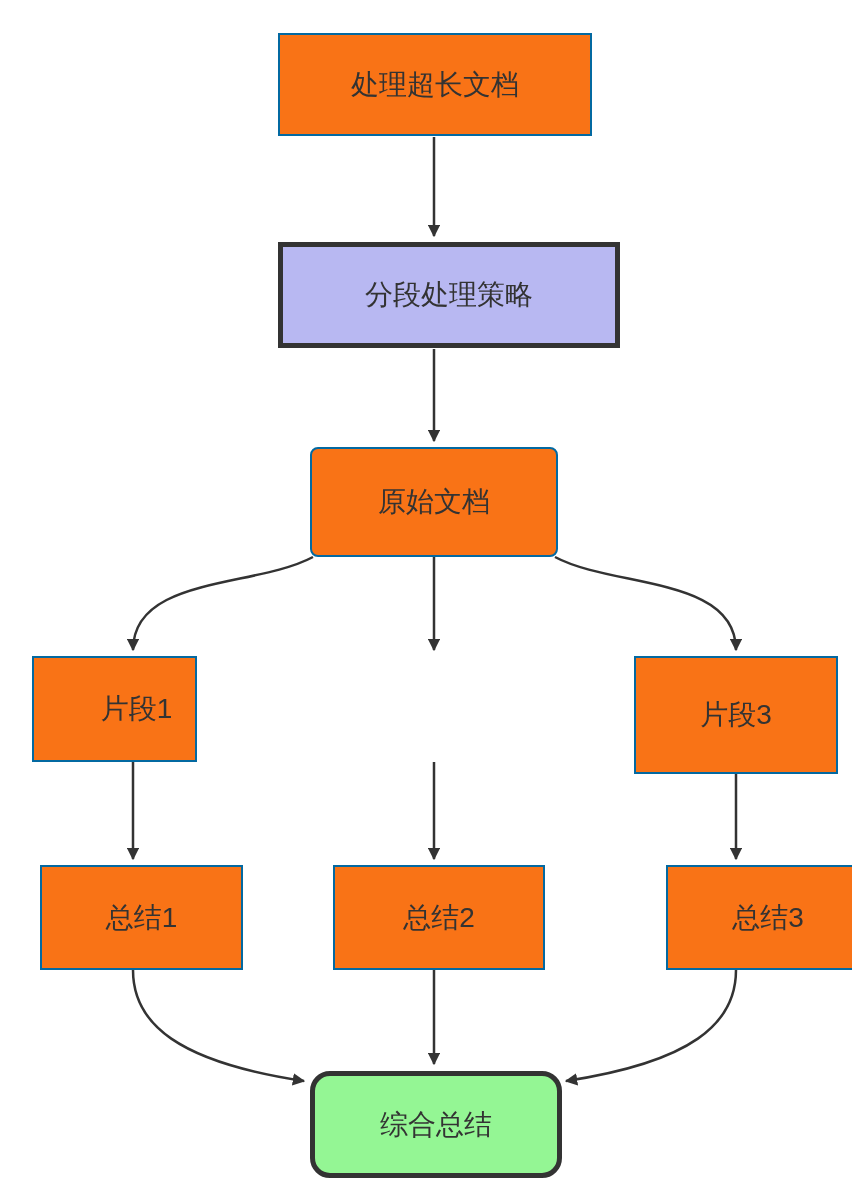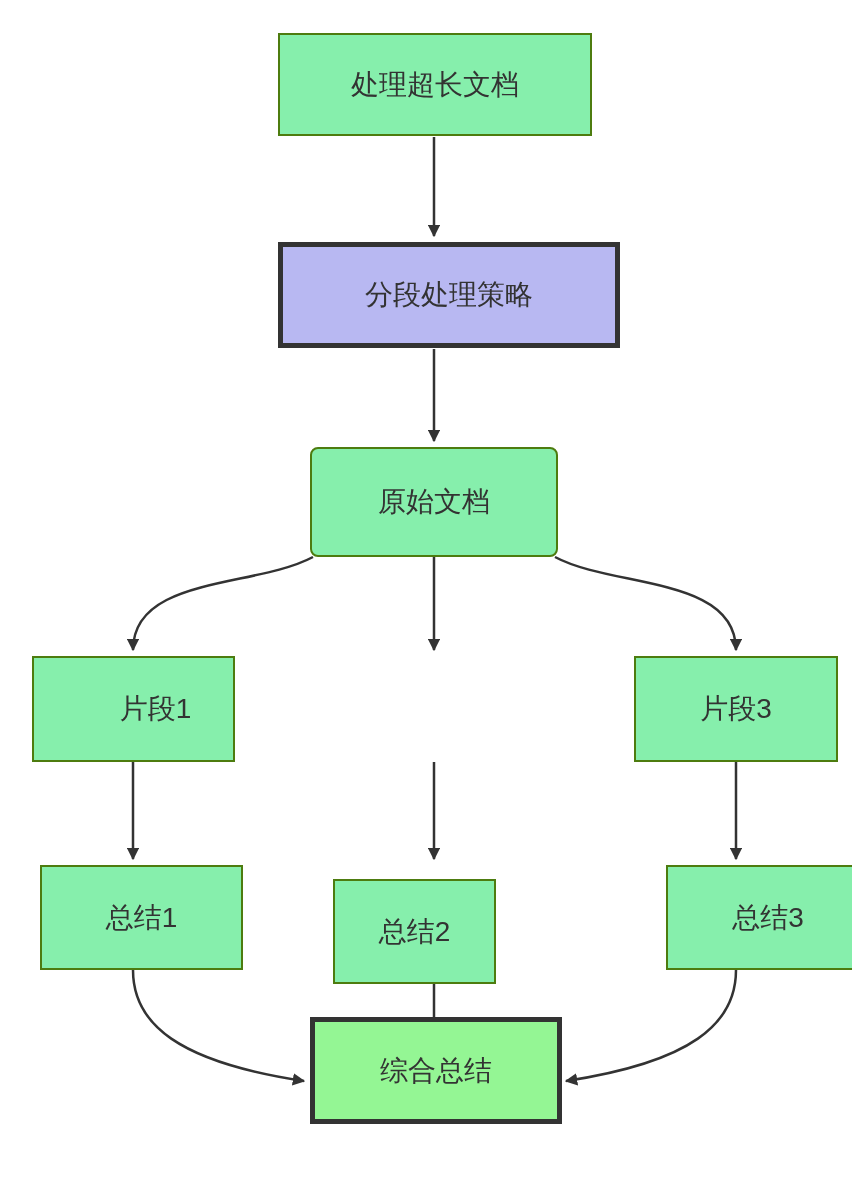--- a/index.html
+++ b/index.html
@@ -24,22 +24,22 @@
     fill: none;
     stroke: #333333;
     stroke-width: 2.5px;
   }
   .node {
     position: absolute;
     box-sizing: border-box;
     display: flex;
     align-items: center;
     justify-content: center;
-    background: #86efac;
-    border: 2px solid #4d7c0f;
+    background: #f97316;
+    border: 2px solid #0369a1;
     color: #333333;
     font-size: 28px;
     line-height: 1.2;
     text-align: center;
     white-space: nowrap;
   }
   .node--strategy {
     background: #B8B8F2;
     border: 5px solid #333333;
   }
@@ -81,38 +81,38 @@
   </div>
 
   <div class="node node--strategy" style="left:278px; top:242px; width:342px; height:106px;">
     <span>分段处理策略</span>
   </div>
 
   <div class="node" style="left:310px; top:447px; width:248px; height:110px;border-radius:8px;">
     <span>原始文档</span>
   </div>
 
-  <div class="node" style="left:32px; top:656px; width:203px; height:106px;padding-left:44px;">
+  <div class="node" style="left:32px; top:656px; width:165px; height:106px;padding-left:44px;">
     <span>片段1</span>
   </div>
 
 
-  <div class="node" style="left:634px; top:656px; width:204px; height:106px;">
+  <div class="node" style="left:634px; top:656px; width:204px; height:118px;">
     <span>片段3</span>
   </div>
 
   <div class="node" style="left:40px; top:865px; width:203px; height:105px;">
     <span>总结1</span>
   </div>
 
-  <div class="node" style="left:333px; top:865px; width:163px; height:105px;margin-top:14px;">
+  <div class="node" style="left:333px; top:865px; width:212px; height:105px;">
     <span>总结2</span>
   </div>
 
   <div class="node" style="left:634px; top:865px; width:204px; height:105px;margin-left:32px;">
     <span>总结3</span>
   </div>
 
-  <div class="node node--final" style="left:310px; top:1017px; width:252px; height:107px;">
+  <div class="node node--final" style="left:310px; top:1071px; width:252px; height:107px;border-radius:20px;">
     <span>综合总结</span>
   </div>
 
 </div>
 
 </body></html>

